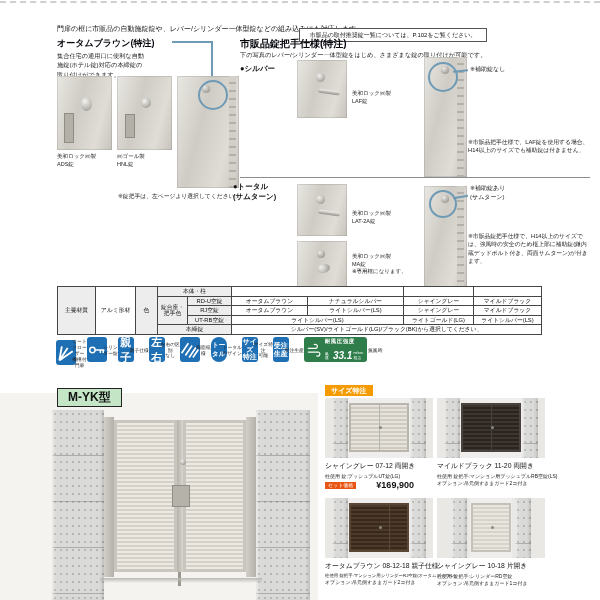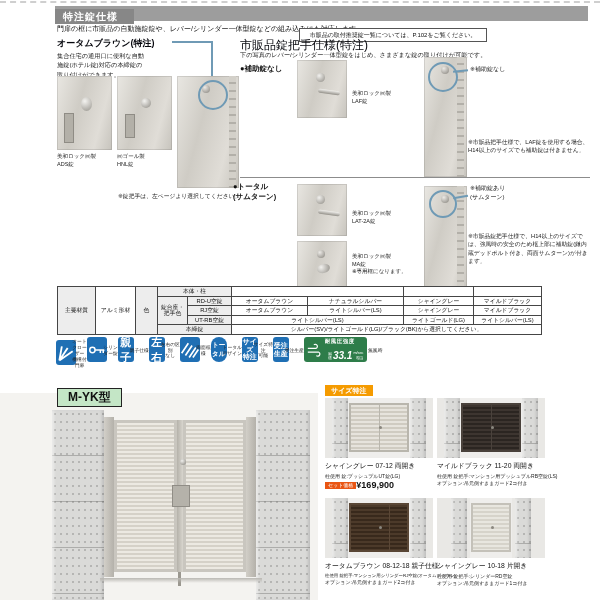--- a/index.html
+++ b/index.html
@@ -7,21 +7,21 @@
   .page{position:relative;width:600px;height:600px;overflow:hidden;background:#fff;}
   .pre{white-space:pre-line;}
   
   .cutline{position:absolute;top:1px;left:0;width:600px;height:0;border-top:2px dashed #cfcfcf;}
   .title-band{position:absolute;left:55px;top:6px;width:533px;height:15px;background:#9d9d9d;}
   .title-band .tt{display:inline-block;background:#878787;color:#fff;font-size:10px;font-weight:bold;line-height:15px;padding:0 16px 0 8px;letter-spacing:1px;}
   .intro{position:absolute;left:57px;top:24px;font-size:7px;color:#111;}
   .refbox{position:absolute;left:299px;top:28px;width:186px;height:12px;border:1px solid #555;background:#fff;font-size:6px;line-height:12px;text-align:center;color:#111;}
   
   .h-left{position:absolute;left:57px;top:37px;font-size:9px;font-weight:bold;color:#06070d;}
-  .h-right{position:absolute;left:240px;top:37px;font-size:12px;font-weight:normal;color:#06070d;}
+  .h-right{position:absolute;left:240px;top:37px;font-size:10px;font-weight:bold;color:#06070d;}
   .body-left{position:absolute;left:57px;top:51px;width:90px;font-size:6.2px;line-height:1.5;color:#222;}
   .body-right{position:absolute;left:240px;top:51px;width:330px;font-size:6.2px;color:#222;}
   .seclabel{position:absolute;font-size:7.5px;font-weight:bold;color:#111;line-height:1.3;}
   .smallnote{position:absolute;font-size:5.8px;line-height:1.45;color:#222;}
   .locklabel{position:absolute;font-size:5.5px;line-height:1.4;color:#222;}
   
   .cl{position:absolute;background:#6f9ab5;}
   .circle{position:absolute;border:2px solid #6f9ab5;border-radius:50%;z-index:4;}
   
   .lockphoto{position:absolute;background:linear-gradient(105deg,#e9e7e2 0%,#cfccc5 40%,#e0ddd7 75%,#c6c3bc 100%);box-shadow:inset 0 0 0 1px rgba(0,0,0,0.10);}
@@ -51,21 +51,21 @@
   .feat.wide{width:80px;}
   .fi{width:26px;height:25px;background:#1f6fb4;border-radius:3px;display:flex;align-items:center;justify-content:center;color:#fff;font-weight:bold;text-align:center;}
   .fi.round{border-radius:8px;}
   .fi .k2{font-size:11px;letter-spacing:0;}
   .fi .k6{font-size:6.5px;}
   .fi .k7{font-size:7px;line-height:1.05;}
   .fc{margin-top:2px;font-size:4.8px;line-height:1.25;text-align:center;color:#222;width:36px;margin-left:-5px;margin-right:-5px;}
   .windbadge{width:80px;height:25px;background:#2e7d4a;border-radius:3px;display:flex;align-items:center;padding:0 3px;box-sizing:border-box;color:#fff;}
   .wb-right{display:flex;flex-direction:column;margin-left:3px;line-height:1;}
   .wb-title{font-size:5.5px;font-weight:bold;letter-spacing:0.5px;}
-  .wb-val{display:flex;align-items:flex-end;margin-top:6px;text-align:right;}
+  .wb-val{display:flex;align-items:flex-end;margin-top:6px;}
   .wb-pre{font-size:4px;margin-right:1px;}
   .wb-num{font-size:10px;font-weight:bold;font-style:italic;line-height:0.9;}
   .wb-unit{display:flex;flex-direction:column;font-size:3.8px;margin-left:1px;line-height:1.1;}
   
   .showcase{position:absolute;left:0;top:393px;width:318px;height:207px;background:#f4f3f0;}
   .concrete{background-color:#dadad8;background-image:radial-gradient(rgba(110,110,108,0.45) 0.6px,transparent 0.7px),repeating-linear-gradient(180deg,transparent 0 45px,rgba(135,135,133,0.55) 45px 46px);background-size:6px 8px,100% 100%;box-shadow:inset -2px 0 3px rgba(0,0,0,0.12),inset 2px 0 3px rgba(255,255,255,0.5);}
   .pil-l{position:absolute;left:52px;top:17px;width:52px;height:190px;}
   .pil-r{position:absolute;left:256px;top:17px;width:54px;height:190px;}
   .gpost{position:absolute;top:24px;width:10px;height:160px;background:linear-gradient(90deg,#d2cfc8,#b4b1aa);}
   .gpanel{position:absolute;top:27px;width:63px;height:152px;border:3px solid #c9c6bf;box-sizing:border-box;background:repeating-linear-gradient(180deg,#ece9e2 0 2px,#d5d1c8 2px 4px);}
@@ -86,33 +86,30 @@
   .leaf.small{flex:0 0 30%;}
   .scene.silver{--frame:#b9b6ad;--lou1:#e6e3dc;--lou2:#cfcbc1;}
   .scene.dark{--frame:#4a423c;--lou1:#3d3530;--lou2:#2b2521;}
   .scene.brown{--frame:#5a4736;--lou1:#4c3a2a;--lou2:#38291c;}
   .scene.lightdoor{--frame:#c4c1b9;--lou1:#e8e6df;--lou2:#d6d3ca;}
   .scene.single .wall{flex:0 0 14px;}
   .scene.single .gate{flex:0 0 36px;}
   .gate::after{content:"";position:absolute;left:50%;top:46%;width:3px;height:3px;border-radius:50%;background:#8a877f;}
   .t1{font-size:6.8px;color:#111;margin-top:3px;white-space:nowrap;}
   .t2{font-size:5px;color:#222;margin-top:1.5px;white-space:nowrap;}
-  .price-row{display:flex;align-items:center;gap:0;margin-top:1.5px;}
+  .price-row{display:flex;align-items:center;gap:20px;margin-top:1.5px;}
   .price-badge{background:#e95513;color:#fff;font-size:5px;padding:1px 3px;line-height:1;}
   .price{font-size:9px;font-weight:bold;color:#111;}
 </style>
 </head>
 <body>
 
 <div class="page">
   <div class="cutline"></div>
 
-  <div class="title-band">
-    <span class="tt">特注錠仕様</span>
-  </div>
   <div class="intro">門扉の框に市販品の自動施錠錠や、レバー/シリンダー一体型錠などの組み込みにも対応します。</div>
   <div class="refbox">市販品の取付推奨錠一覧については、P.102をご覧ください。</div>
 
   <div class="h-left">オータムブラウン(特注)</div>
   <div class="cl" style="left:172px;top:41px;width:40px;height:1.5px;"></div>
   <div class="cl" style="left:211px;top:41px;width:1.5px;height:42px;"></div>
   <div class="body-left">集合住宅の通用口に便利な自動施錠(ホテル錠)対応の本締錠の取り付けができます。</div>
 
   <div class="lockphoto v1" style="left:57px;top:76px;width:55px;height:74px;"></div>
   <div class="lockphoto v2" style="left:117px;top:76px;width:55px;height:74px;"></div>
@@ -121,21 +118,21 @@
 
   <div class="locklabel pre" style="left:57px;top:153px;">美和ロック㈱製
 ADS錠</div>
   <div class="locklabel pre" style="left:117px;top:153px;">㈱ゴール製
 HNL錠</div>
   <div class="smallnote" style="left:118px;top:192px;width:180px;">※錠把手は、左ページより選択してください。</div>
 
   <div class="h-right">市販品錠把手仕様(特注)</div>
   <div class="body-right">下の写真のレバー/シリンダー一体型錠をはじめ、さまざまな錠の取り付けが可能です。</div>
 
-  <div class="seclabel" style="left:240px;top:64px;">●補助錠なし</div>
+  <div class="seclabel" style="left:240px;top:64px;">●シルバー</div>
   <div class="lockphoto v4" style="left:297px;top:60px;width:50px;height:58px;"></div>
   <div class="locklabel pre" style="left:352px;top:90px;">美和ロック㈱製
 LAF錠</div>
   <div class="lockphoto v3" style="left:424px;top:57px;width:43px;height:120px;"></div>
   <div class="circle" style="left:428px;top:62px;width:26px;height:26px;"></div>
   <div class="cl" style="left:453px;top:70px;width:15px;height:1.5px;transform:rotate(-6deg);"></div>
   <div class="smallnote" style="left:470px;top:65px;font-size:6px;">※補助錠なし</div>
   <div class="smallnote" style="left:468px;top:138px;width:122px;">※市販品把手仕様で、LAF錠を使用する場合、H14以上のサイズでも補助錠は付きません。</div>
 
   <div class="divider"></div>

